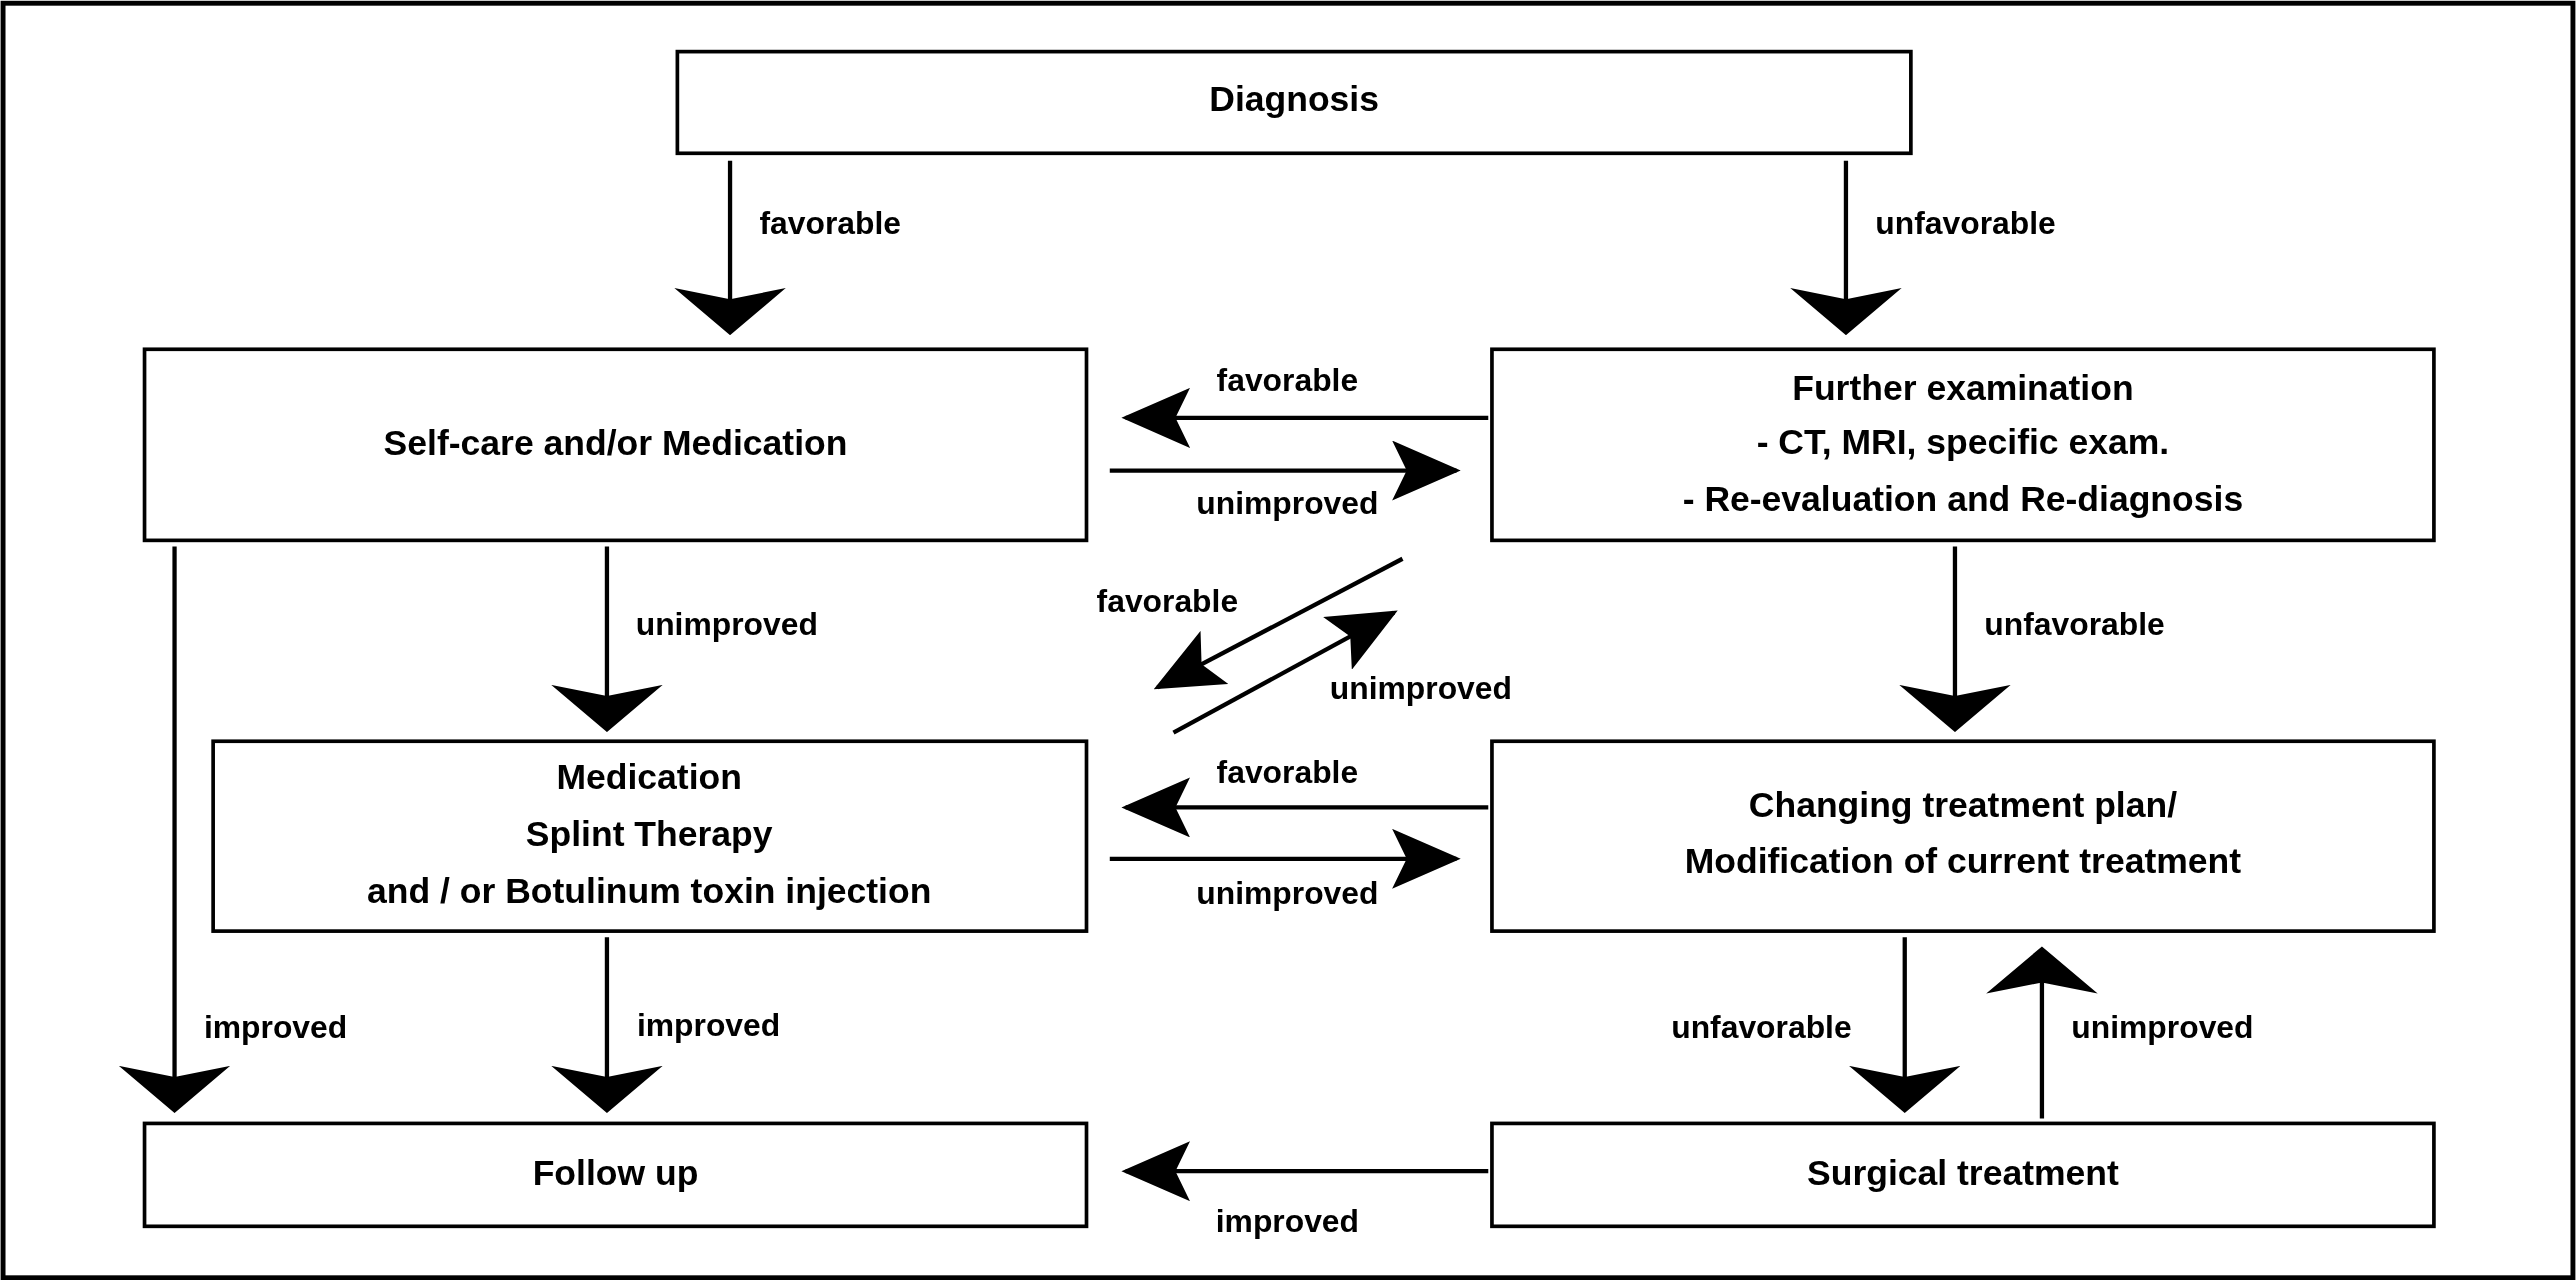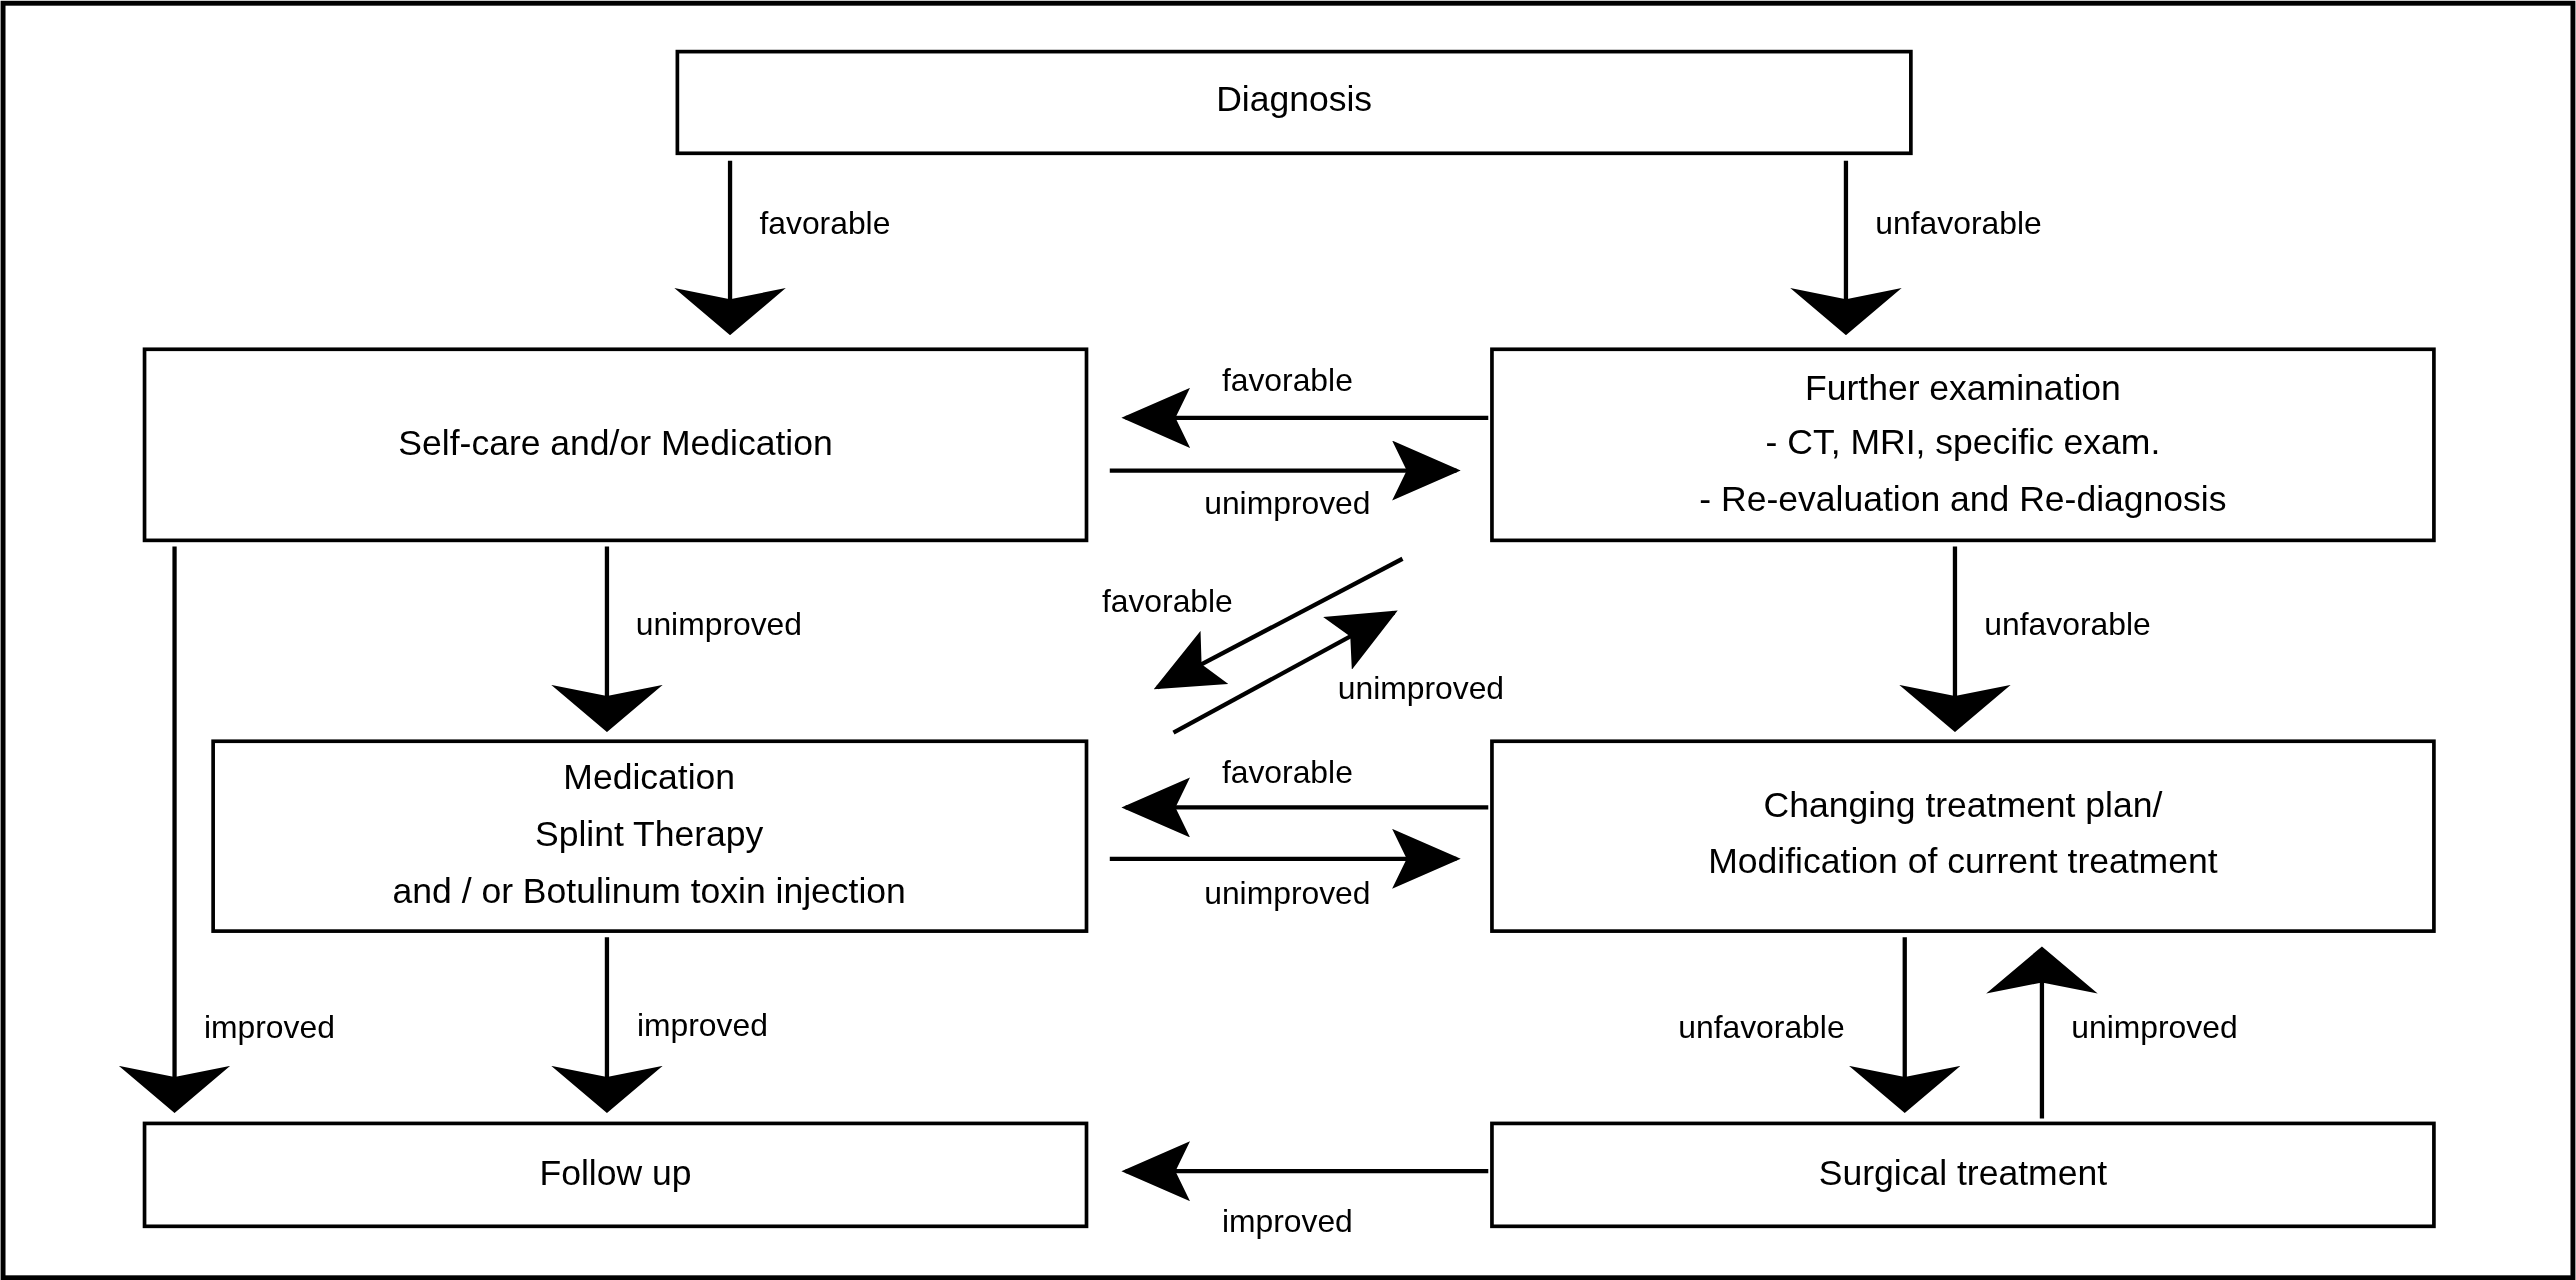--- a/index.html
+++ b/index.html
@@ -6,20 +6,21 @@
     margin: 0;
     padding: 0;
     background: #ffffff;
   }
   #canvas {
     position: relative;
     width: 2576px;
     height: 1281px;
     background: #ffffff;
     font-family: "Liberation Sans", sans-serif;
+    font-weight: bold;
   }
   #flow-svg {
     display: block;
     width: 2576px;
     height: 1281px;
   }
   .node-box {
     fill: #ffffff;
     stroke: #000000;
     stroke-width: 6;

